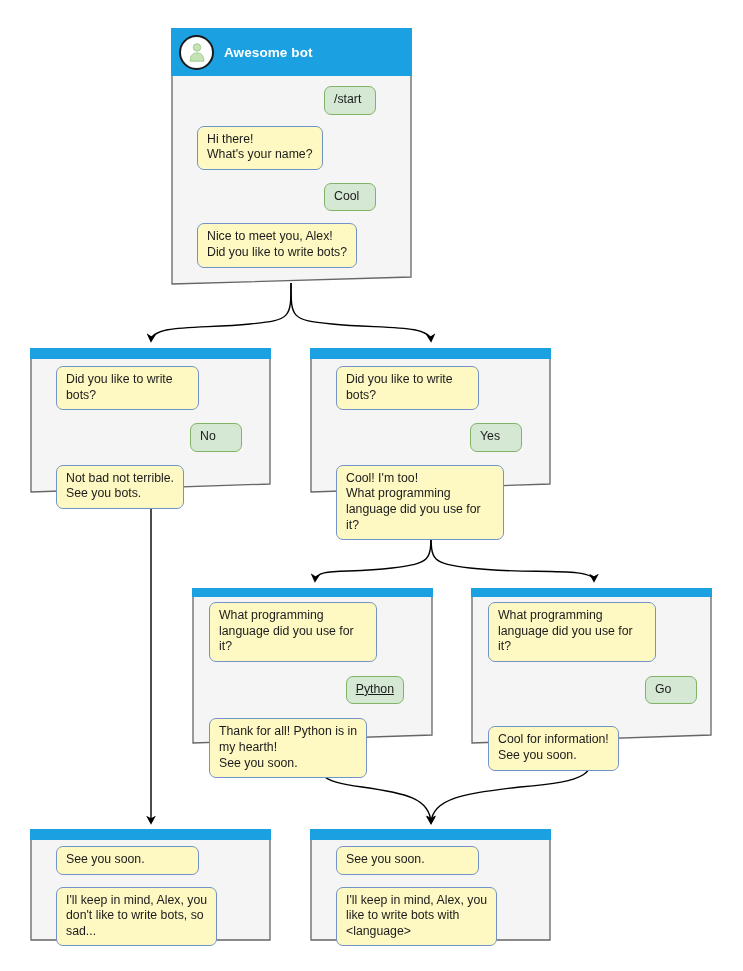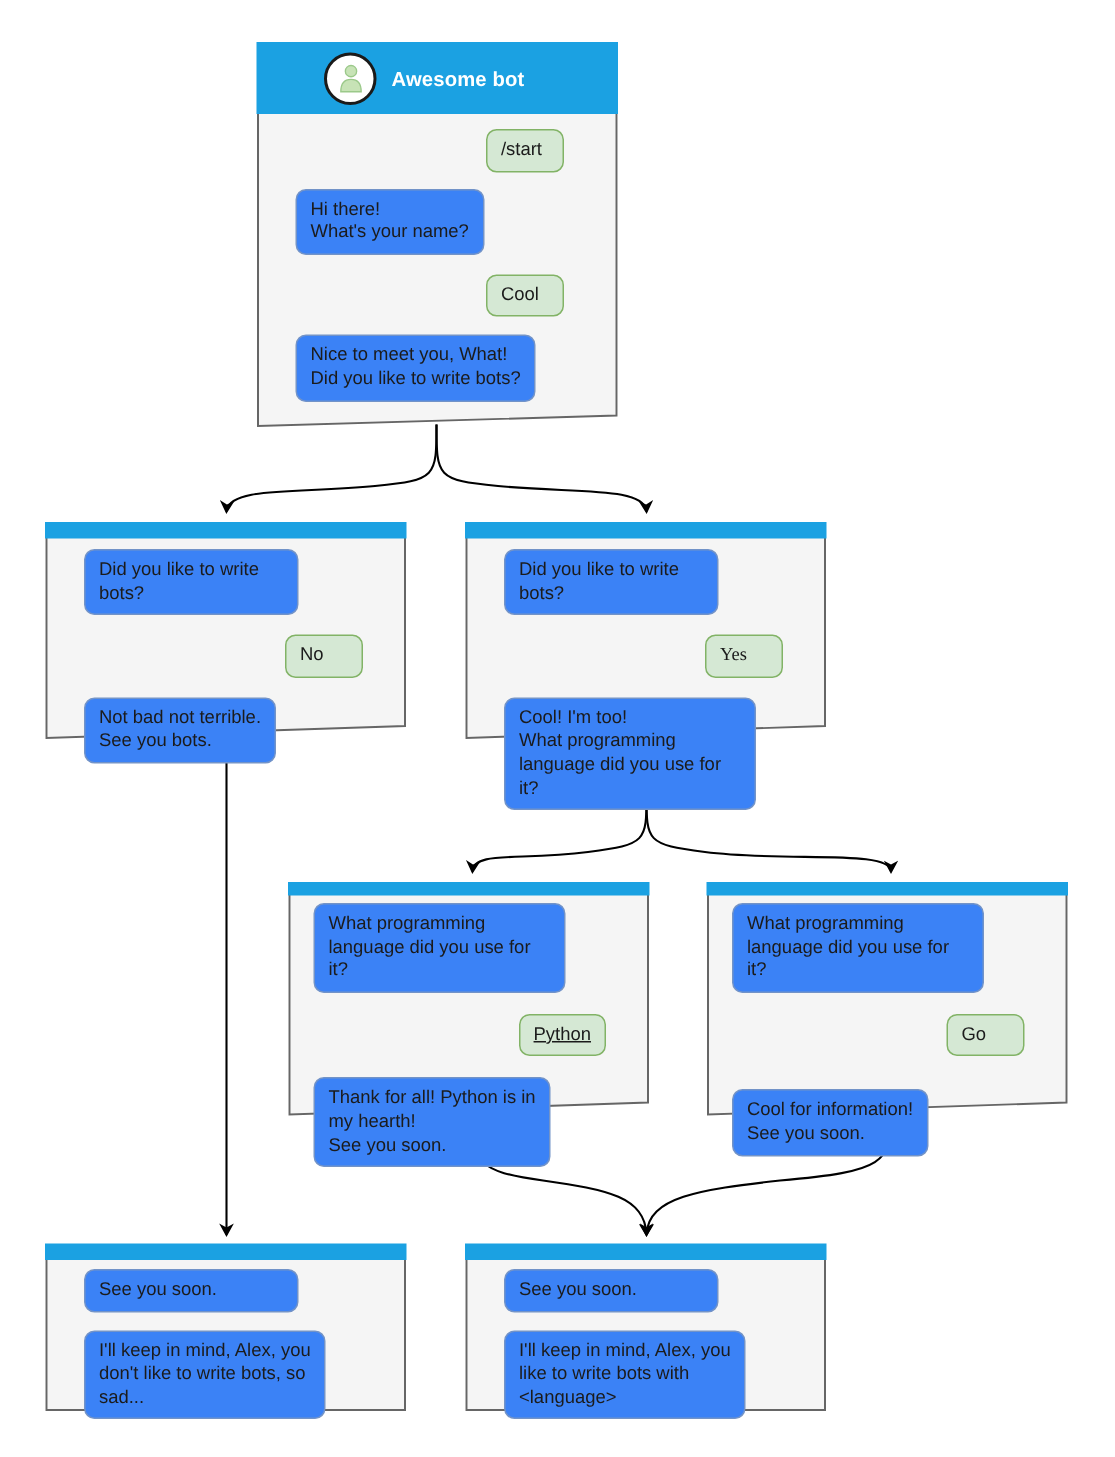--- a/index.html
+++ b/index.html
@@ -48,21 +48,20 @@
   }
   .titlebar {
     position: absolute;
     left: 0;
     top: 0;
     right: 0;
     background: #1ba1e2;
     display: flex;
     align-items: center;
     box-sizing: border-box;
-    padding-left: 37px;
   }
   .titlebar.plain { }
   .title-text {
     color: #ffffff;
     font-size: 13.5px;
     font-weight: bold;
     letter-spacing: .1px;
     white-space: nowrap;
   }
   .avatar {
@@ -99,21 +98,21 @@
     border-radius: 7px;
     padding: 5px 9px 6px 9px;
     font-size: 12.3px;
     line-height: 15.6px;
     color: #1b1b1b;
     box-sizing: border-box;
     white-space: pre-line;
     max-width: 168px;
   }
   .bubble.bot {
-    background: #3b82f6;
+    background: #fef9c3;
     border: 1px solid #7293c8;
     align-self: flex-start;
   }
   .bubble.user {
     background: #d5e8d4;
     border: 1px solid #82b366;
     align-self: flex-end;
     min-width: 52px;
   }
   .sp {
@@ -160,21 +159,21 @@
       </div>
       <div class="body" style="top:48px; height:209px;">
         <div class="msgs">
           <div class="bubble user" style="margin-right:24px;">/start</div>
           <div class="sp" style="height:11px;"></div>
           <div class="bubble bot">Hi there!
 What's your name?</div>
           <div class="sp" style="height:13px;"></div>
           <div class="bubble user" style="margin-right:24px;">Cool</div>
           <div class="sp" style="height:12px;"></div>
-          <div class="bubble bot">Nice to meet you, What!
+          <div class="bubble bot">Nice to meet you, Alex!
 Did you like to write bots?</div>
         </div>
       </div>
     </div>
   </div>
 
   <div class="card" style="left:30px; top:348px; width:241px; height:145px;">
     <svg class="card-shape" viewBox="0 0 241 145" preserveAspectRatio="none">
       <path d="M 1 1 L 240 1 L 240 136 L 1 144 Z" fill="#f5f5f5" stroke="#666666" stroke-width="1.3"></path>
     </svg>
@@ -196,21 +195,21 @@
   <div class="card" style="left:310px; top:348px; width:241px; height:145px;">
     <svg class="card-shape" viewBox="0 0 241 145" preserveAspectRatio="none">
       <path d="M 1 1 L 240 1 L 240 136 L 1 144 Z" fill="#f5f5f5" stroke="#666666" stroke-width="1.3"></path>
     </svg>
     <div class="card-inner">
       <div class="titlebar plain" style="height:11px;"></div>
       <div class="body" style="top:11px; height:134px;">
         <div class="msgs" style="padding-top:7px;">
           <div class="bubble bot" style="max-width:none; width:143px;">Did you like to write bots?</div>
           <div class="sp" style="height:13px;"></div>
-          <div class="bubble user" style="margin-right:17px; min-width:52px;font-family:Liberation Serif, serif;">Yes</div>
+          <div class="bubble user" style="margin-right:17px; min-width:52px;">Yes</div>
           <div class="sp" style="height:13px;"></div>
           <div class="bubble bot">Cool! I'm too!
 What programming
 language did you use for it?</div>
         </div>
       </div>
     </div>
   </div>
 
   <div class="card" style="left:192px; top:588px; width:241px; height:156px;">
@@ -238,21 +237,21 @@
     <svg class="card-shape" viewBox="0 0 241 156" preserveAspectRatio="none">
       <path d="M 1 1 L 240 1 L 240 147 L 1 155 Z" fill="#f5f5f5" stroke="#666666" stroke-width="1.3"></path>
     </svg>
     <div class="card-inner">
       <div class="titlebar plain" style="height:9px;"></div>
       <div class="body" style="top:9px; height:147px;">
         <div class="msgs" style="padding-top:5px; padding-left:17px;">
           <div class="bubble bot">What programming
 language did you use for it?</div>
           <div class="sp" style="height:14px;"></div>
-          <div class="bubble user" style="margin-right:17px;">Go</div>
+          <div class="bubble user" style="margin-right:3px;">Go</div>
           <div class="sp" style="height:22px;"></div>
           <div class="bubble bot">Cool for information!
 See you soon.</div>
         </div>
       </div>
     </div>
   </div>
 
   <div class="card" style="left:30px; top:829px; width:241px; height:112px;">
     <svg class="card-shape" viewBox="0 0 241 112" preserveAspectRatio="none">

